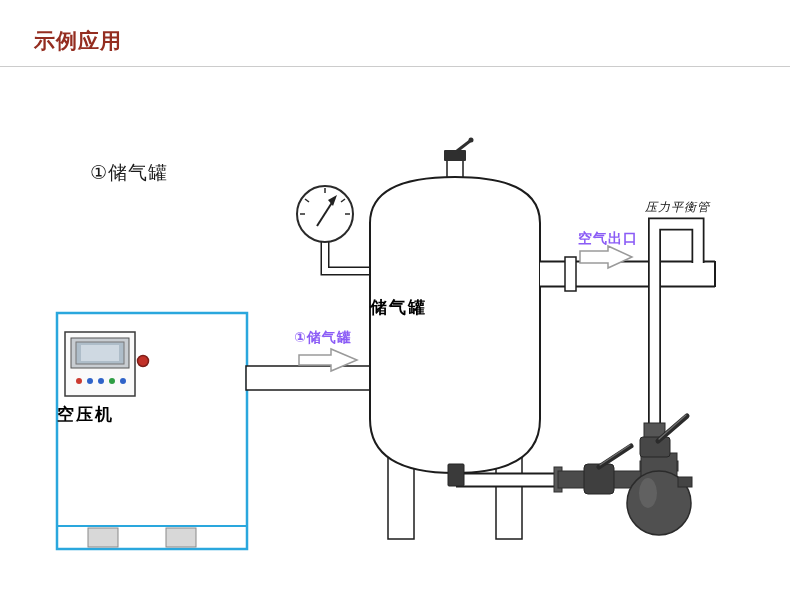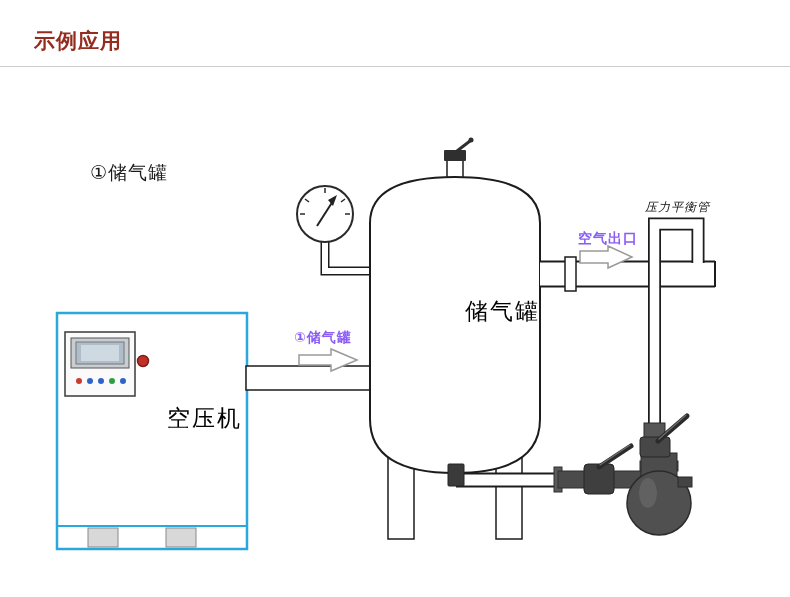--- a/index.html
+++ b/index.html
@@ -21,24 +21,24 @@
   .divider{
     left:0;top:57px;width:790px;height:1px;
     background:#cccccc;
   }
   .section-label{
     left:90px;top:151px;
     font-size:19px;color:#1a1a1a;
     letter-spacing:1px;
   }
   .equip-label{
-    font-size:23px;color:#000;font-weight:400;
-    text-align:right;letter-spacing:2px;
+    font-size:17px;color:#000;font-weight:700;
+    text-align:left;letter-spacing:2px;
   }
-  .compressor-label{left:57px;top:394px;width:173px;padding-left:12px;}
+  .compressor-label{left:57px;top:394px;width:173px;}
   .tank-label{left:370px;top:287px;width:170px;}
   .flow-label{
     font-size:14px;font-weight:600;color:#8b5cf6;
     letter-spacing:1px;
   }
   .air-inlet-label{left:294px;top:320px;}
   .air-outlet-label{left:578px;top:221px;}
   .balance-label{
     left:645px;top:190px;
     font-size:12px;color:#111;letter-spacing:1px;font-style:italic;

